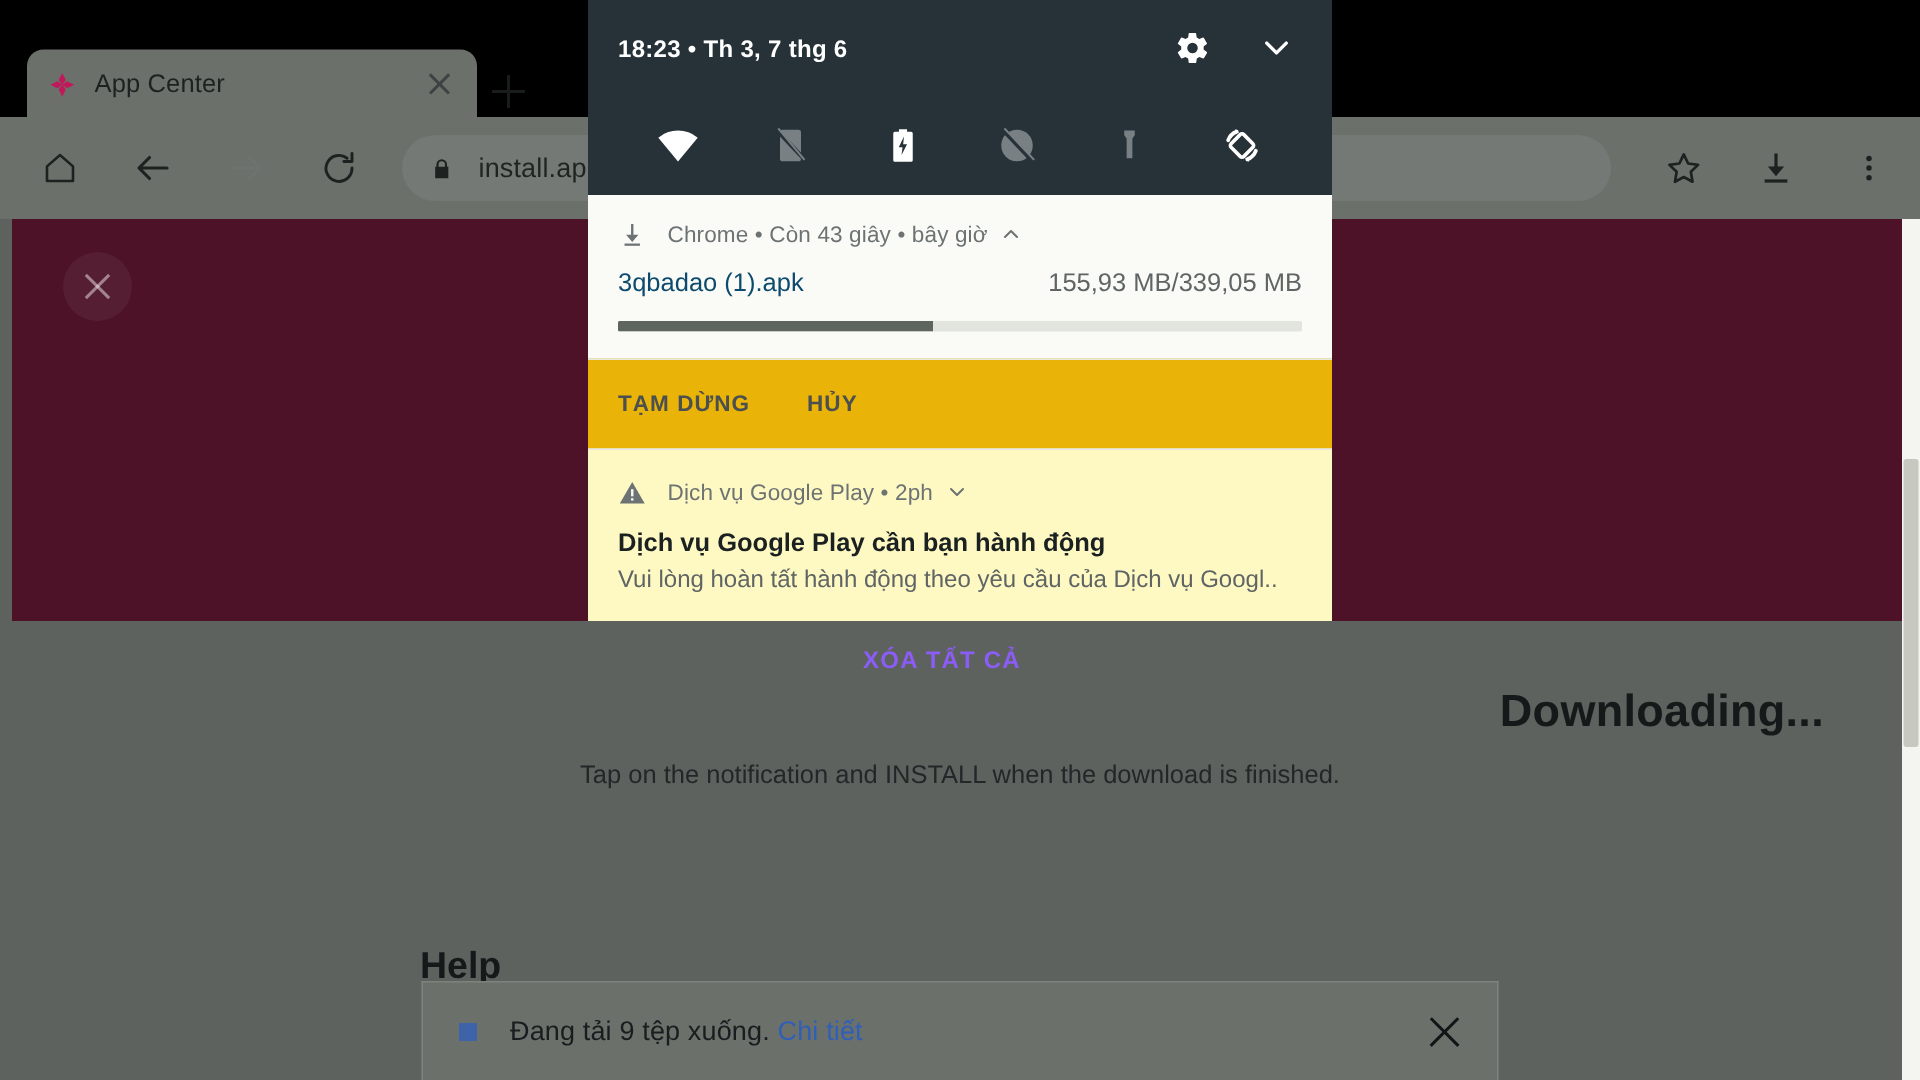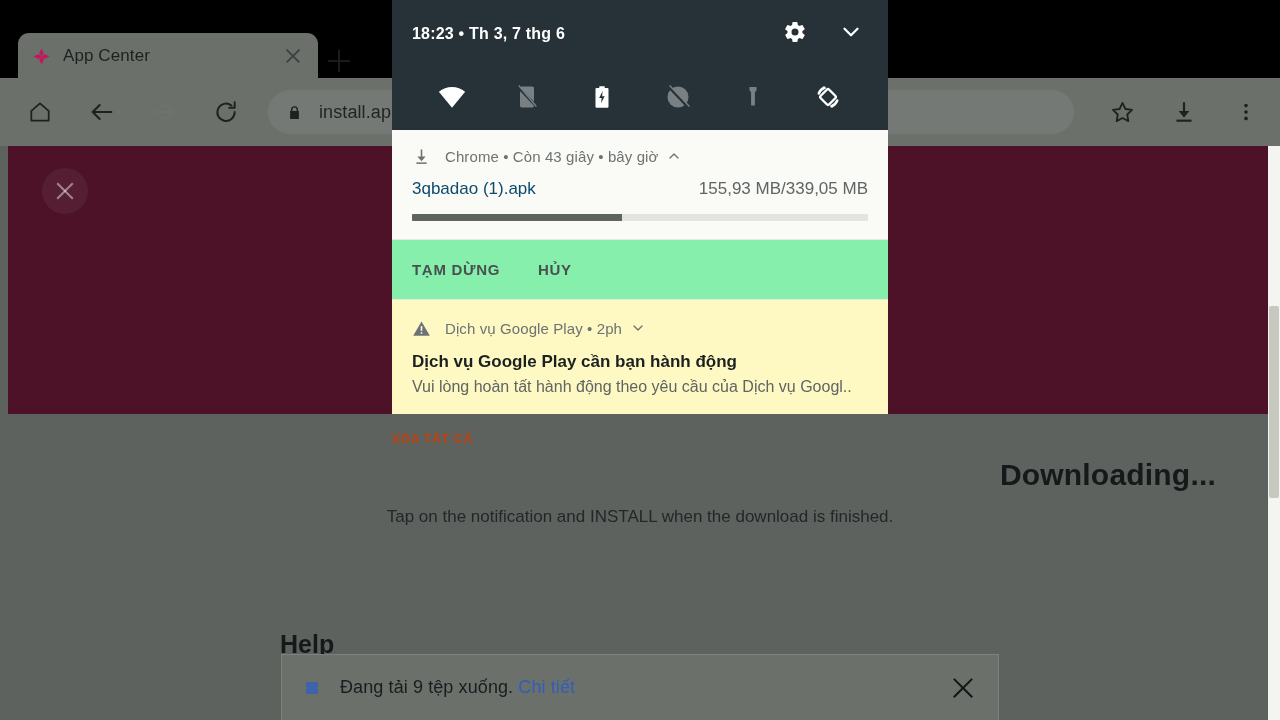--- a/index.html
+++ b/index.html
@@ -345,21 +345,21 @@
     overflow: hidden;
   }
   .progress .bar {
     height: 7px;
     background: #5e645e;
   }
 
   .notif-actions {
     margin-top: 18px;
     border-top: 1px solid #e6e8e2;
-    background: #86efac;
+    background: #eab308;
     height: 60px;
     display: flex;
     align-items: center;
     padding: 0 20px;
     box-sizing: border-box;
   }
   .notif-action {
     font-size: 15px;
     font-weight: bold;
     color: #4a4f50;
@@ -381,26 +381,26 @@
     color: #5f6464;
     margin-top: 6px;
     white-space: nowrap;
     overflow: hidden;
   }
 
   .clear-all {
     position: absolute;
     left: 392px; top: 432px;
     width: 496px;
-    text-align: left;
+    text-align: center;
     padding-right: 24px;
     box-sizing: border-box;
-    font-size: 12px;
+    font-size: 16px;
     font-weight: bold;
-    color: #c2410c;
+    color: #8b5cf6;
     letter-spacing: .8px;
     z-index: 31;
   }
 </style>
 </head>
 <body>
 
 <div class="screen">
 
   <div class="browser">

